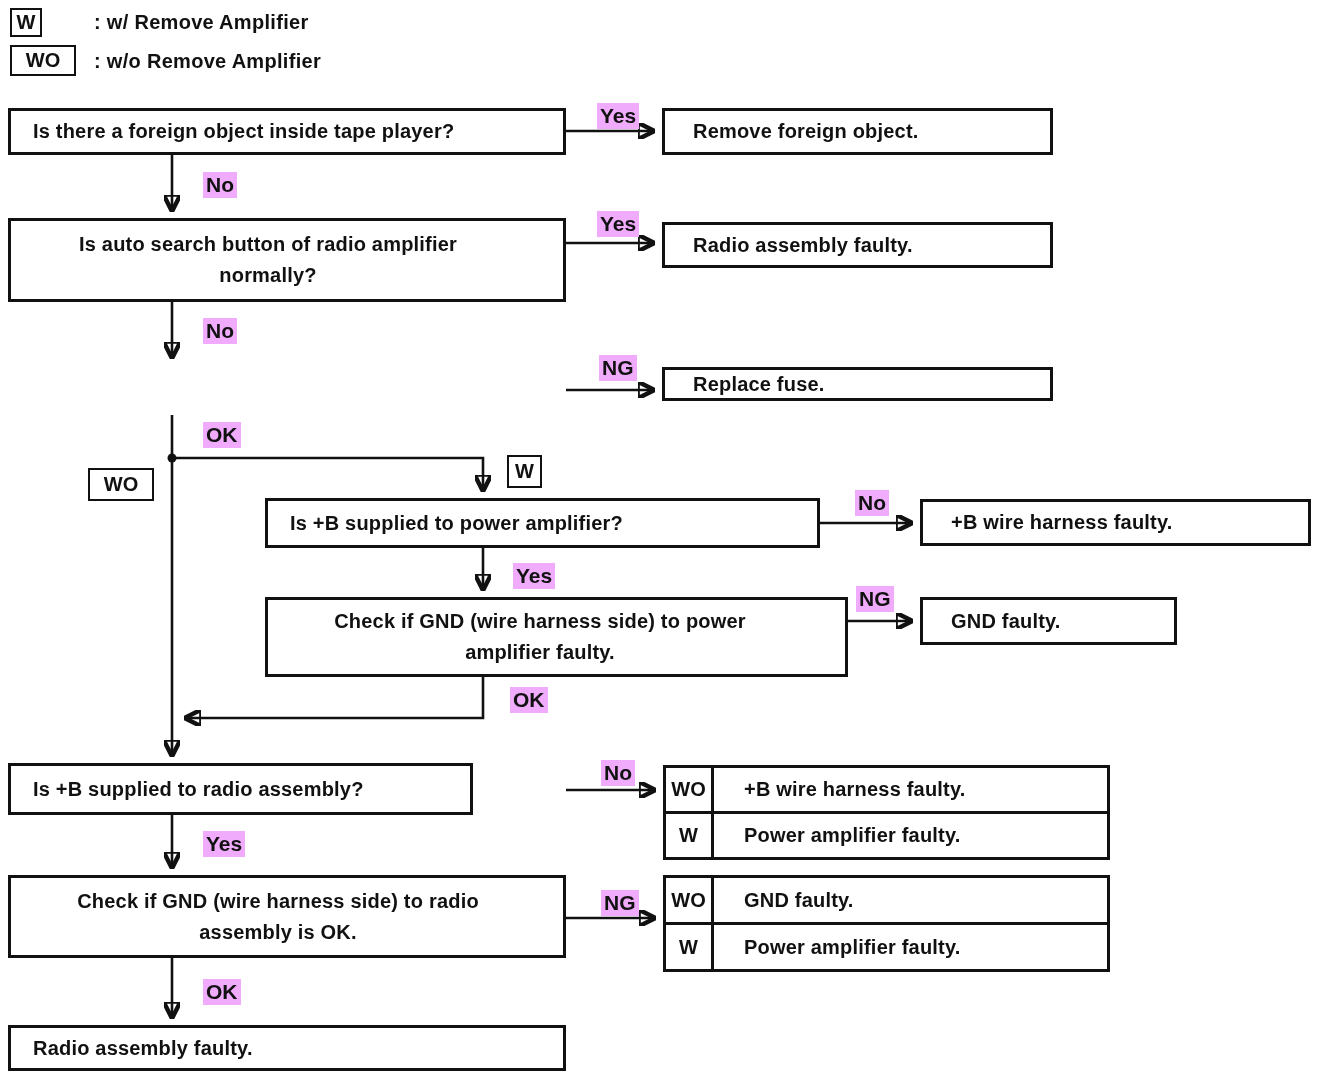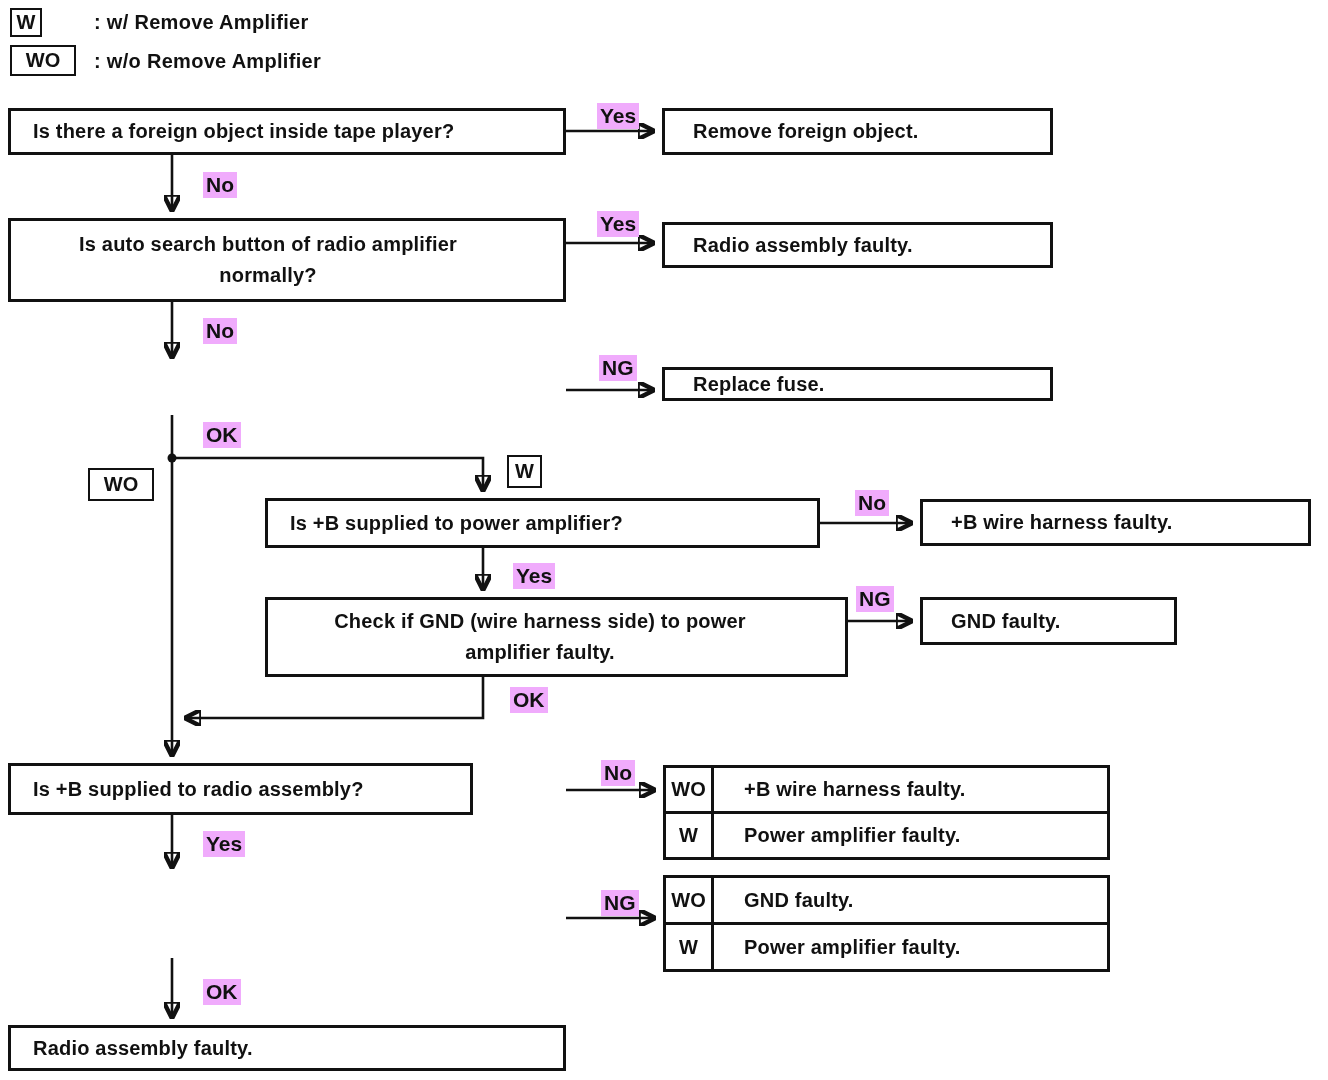--- a/index.html
+++ b/index.html
@@ -84,20 +84,23 @@
 
   <div class="node" style="left:8px;top:218px;width:558px;height:84px">
     <span class="txt" style="width:470px">Is auto search button of radio amplifier normally?</span>
   </div>
 
 
   <div class="node" style="left:8px;top:763px;width:465px;height:52px">
     <span class="txt">Is +B supplied to radio assembly?</span>
   </div>
 
+  <div class="node" style="left:8px;top:875px;width:558px;height:83px">
+    <span class="txt" style="width:490px">Check if GND (wire harness side) to radio assembly is OK.</span>
+  </div>
 
   <div class="node" style="left:8px;top:1025px;width:558px;height:46px">
     <span class="txt">Radio assembly faulty.</span>
   </div>
 
   <div class="node" style="left:265px;top:498px;width:555px;height:50px">
     <span class="txt">Is +B supplied to power amplifier?</span>
   </div>
 
   <div class="node" style="left:265px;top:597px;width:583px;height:80px">

